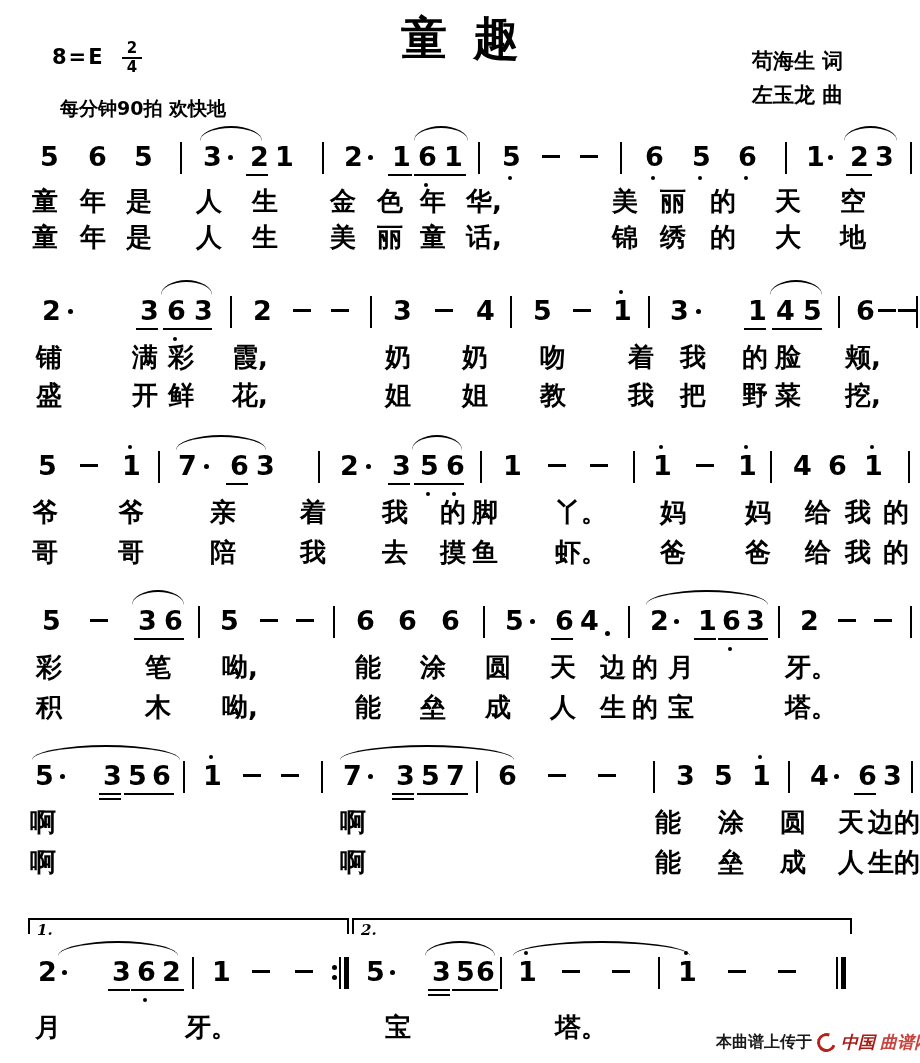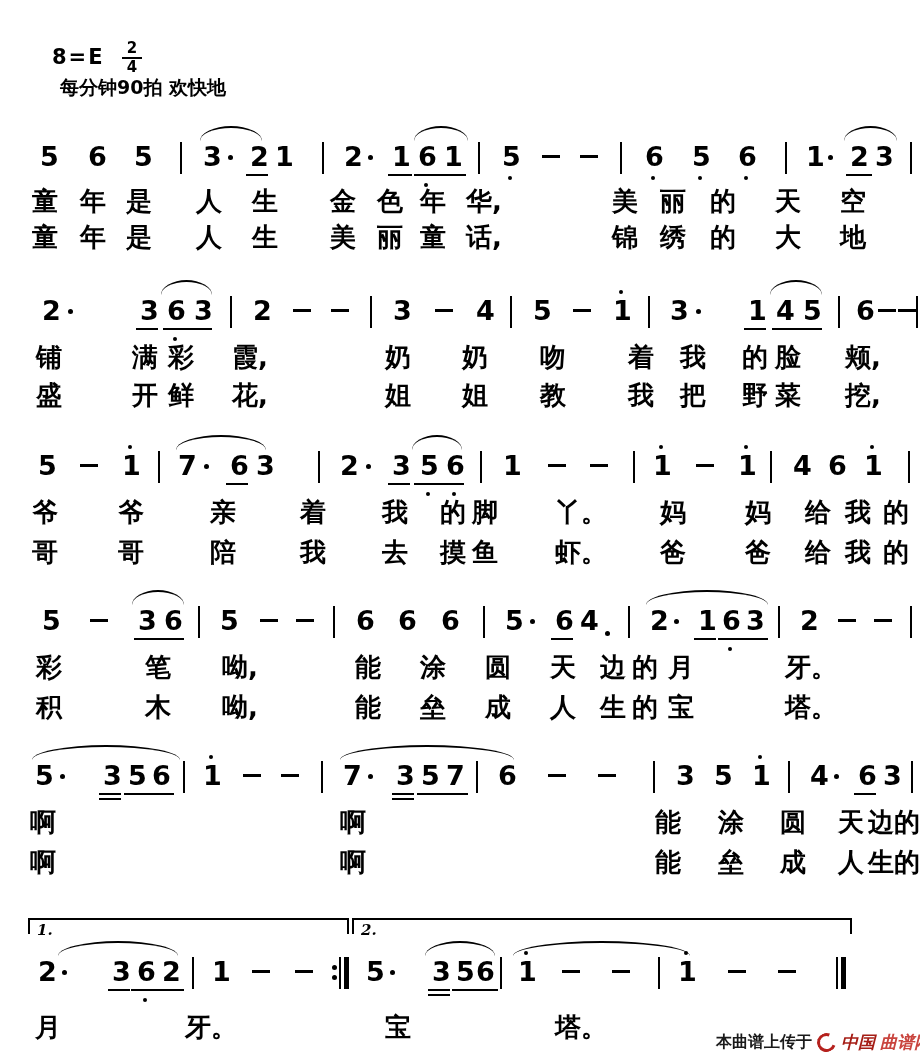--- a/index.html
+++ b/index.html
@@ -5,21 +5,21 @@
   html,body{margin:0;padding:0;background:#ffffff;}
   #page{position:relative;width:920px;height:1063px;background:#fff;overflow:hidden;
         font-family:"DejaVu Sans",sans-serif;color:#000;}
   
   .title{position:absolute;left:0;right:0;top:8px;text-align:center;
          font-size:46px;font-weight:800;letter-spacing:26px;text-indent:26px;}
   .keysig{position:absolute;left:52px;top:45px;font-size:21px;font-weight:bold;letter-spacing:2px;}
   .timesig{position:absolute;left:122px;top:40px;width:20px;text-align:center;
            font-size:15px;font-weight:bold;line-height:16px;}
   .ts-num{border-bottom:2.5px solid #000;padding-bottom:1px;}
-  .tempo{position:absolute;left:60px;top:75px;font-size:19px;font-weight:bold;}
+  .tempo{position:absolute;left:60px;top:96px;font-size:19px;font-weight:bold;}
   .credits{position:absolute;left:752px;top:44px;font-size:21px;font-weight:600;line-height:34px;white-space:nowrap;}
   
   #score{position:absolute;left:0;top:0;width:920px;height:1063px;}
   .nt{position:absolute;font-size:27px;font-weight:bold;line-height:27px;}
   .dash{position:absolute;width:18px;height:3px;background:#000;}
   .rdot{position:absolute;width:5px;height:5px;border-radius:50%;background:#000;}
   .odot{position:absolute;width:4px;height:4px;border-radius:50%;background:#000;}
   .bar{position:absolute;width:2px;height:32px;background:#000;}
   .bar.thick{width:5px;}
   .beam{position:absolute;height:2px;background:#000;}
@@ -35,26 +35,31 @@
   .f-text{font-size:16px;font-weight:600;color:#1a1a1a;}
   .f-logo{display:inline-block;width:13px;height:13px;border:3px solid #b5211d;
           border-right-color:transparent;border-radius:50%;transform:rotate(-25deg);}
   .f-site1{font-size:17px;font-weight:800;font-style:italic;color:#a51d15;}
   .f-site2{font-size:17px;font-weight:800;font-style:italic;color:#c9453f;}
 </style>
 </head>
 <body>
 
 <div id="page">
+  <div class="title">童趣</div>
   <div class="keysig">8=E</div>
   <div class="timesig">
     <div class="ts-num">2</div>
     <div class="ts-den">4</div>
   </div>
   <div class="tempo">每分钟90拍 欢快地</div>
+  <div class="credits">
+    <div>苟海生 词</div>
+    <div>左玉龙 曲</div>
+  </div>
 
   <div id="score">
       <div class="slur" style="left: 200px; top: 126px; width: 62px;"></div>
       <div class="slur" style="left: 414px; top: 126px; width: 54px;"></div>
       <div class="slur" style="left: 844px; top: 126px; width: 53px;"></div>
       <div class="beam" style="left: 246px; top: 174px; width: 22px;"></div>
       <div class="beam" style="left: 388px; top: 174px; width: 24px;"></div>
       <div class="beam" style="left: 414px; top: 174px; width: 52px;"></div>
       <div class="beam" style="left: 846px; top: 174px; width: 26px;"></div>
       <div class="nt" style="left: 40px; top: 143px;">5</div>

